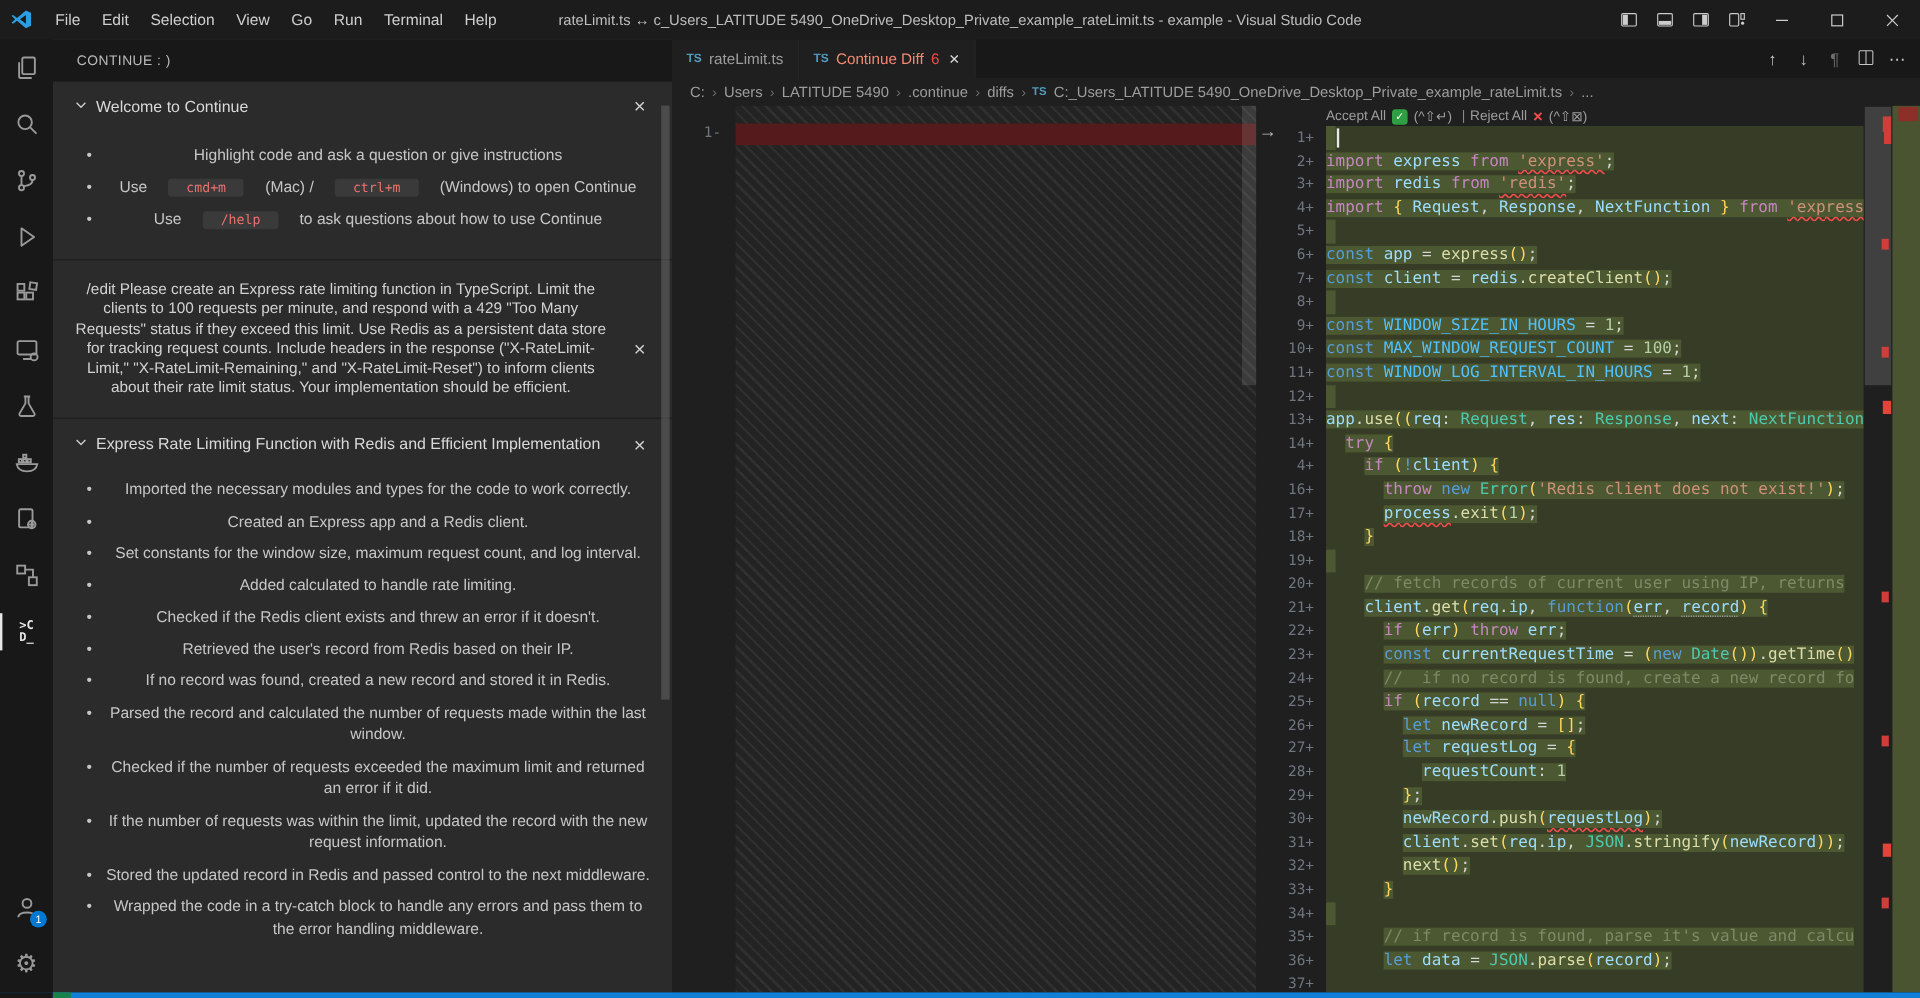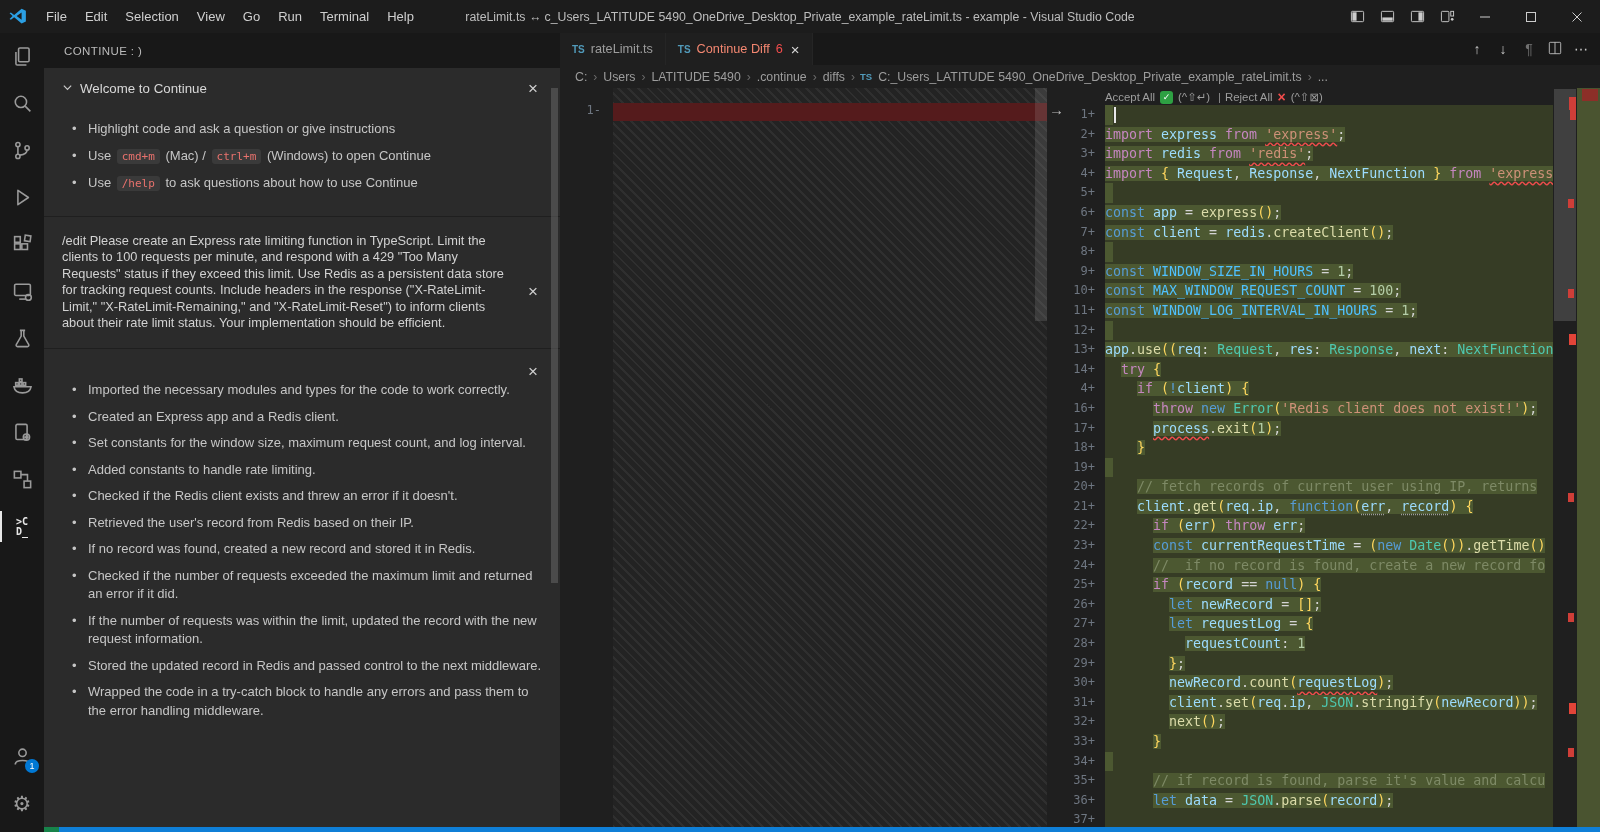--- a/index.html
+++ b/index.html
@@ -28,29 +28,29 @@
   .act-spacer { flex:1; }
   .continue-glyph { font-family:"DejaVu Sans Mono", monospace; font-size:10px; font-weight:bold; line-height:10px; text-align:left; }
   .gear-glyph { font-size:21px; }
   .acct-badge { position:absolute; right:5px; bottom:7px; width:14px; height:14px; border-radius:50%;
                 background:#0078d4; color:#fff; font-size:9px; display:flex; align-items:center; justify-content:center; }
 
   
   .sidebar { position:absolute; top:33px; left:44px; width:516px; bottom:5px; background:#2b2b2b; overflow:hidden; }
   .side-header { height:35px; background:#181818; color:#bbbbbb; font-size:11.5px;
                  display:flex; align-items:center; padding-left:20px; letter-spacing:.4px; }
-  .panel-section { padding:12px 18px 14px 18px; border-bottom:1px solid #1f1f1f; position:relative; color:#c9c9c9; }
+  .panel-section { padding:12px 18px 14px 18px; border-bottom:1px solid #1f1f1f; position:relative; color:#c9c9c9;text-align:center; }
   .sec-head { display:flex; align-items:flex-start; font-size:13.3px; color:#d8d8d8; padding-right:30px; line-height:18px; }
   .chev { margin-right:7px; margin-top:2px; flex:0 0 auto; }
   .sec-close { position:absolute; right:22px; color:#cfcfcf; font-size:17px; line-height:14px; cursor:default; }
   .bullets { list-style:none; margin-top:16px; }
   .bullets li { position:relative; padding-left:26px; margin-bottom:8px; font-size:13px; line-height:18.5px; color:#c6c6c6; }
   .bullets li::before { content:"•"; position:absolute; left:10px; color:#c6c6c6; }
   .kbd-chip { font-family:"DejaVu Sans Mono", monospace; font-size:11px; color:#e8726d;
-              background:#3a3a3a; border-radius:3px; padding:1px 5px; margin:0 2px; }
+              background:#3a3a3a; border-radius:3px; padding:1px 15px; margin:0 14px; }
   .prompt-text { font-size:12.8px; line-height:16.6px; color:#d2d2d2; padding-right:36px; }
   .side-scrollbar { position:absolute; right:2px; top:20px; width:7px; height:495px; background:rgba(130,130,130,.38); }
 
   
   .editor { position:absolute; top:33px; left:560px; right:0; bottom:5px; background:#1f1f1f; }
   .tabstrip { position:absolute; top:0; left:0; right:0; height:32px; background:#181818; display:flex; }
   .tab { height:32px; display:flex; align-items:center; padding:0 12px; background:#1f1f1f;
          border-right:1px solid #252525; font-size:12.7px; color:#9d9d9d; }
   .tab .ts-ico { color:#519aba; font-weight:bold; font-size:10px; margin-right:6px; }
   .tab.active { color:#f48771; }
@@ -281,29 +281,36 @@
             <li>Highlight code and ask a question or give instructions</li>
             <li>Use <span class="kbd-chip">cmd+m</span> (Mac) / <span class="kbd-chip">ctrl+m</span> (Windows) to open Continue</li>
             <li>Use <span class="kbd-chip">/help</span> to ask questions about how to use Continue</li>
           </ul>
       </div>
       <div class="panel-section" style="padding-top:16px;padding-bottom:16px;">
         <div class="prompt-text">/edit Please create an Express rate limiting function in TypeScript. Limit the clients to 100 requests per minute, and respond with a 429 "Too Many Requests" status if they exceed this limit. Use Redis as a persistent data store for tracking request counts. Include headers in the response ("X-RateLimit-Limit," "X-RateLimit-Remaining," and "X-RateLimit-Reset") to inform clients about their rate limit status. Your implementation should be efficient.</div>
         <span class="sec-close" style="top:52%;">×</span>
       </div>
       <div class="panel-section" style="border-bottom:none;">
+        <div class="sec-head">
+          <svg class="chev" width="11" height="11" viewBox="0 0 12 12">
+              <polyline points="2,4 6,8 10,4" stroke="#cccccc" fill="none" stroke-width="1.3"></polyline>
+            </svg>
+          <span>Express Rate Limiting Function with Redis and Efficient Implementation</span>
+        </div>
         <span class="sec-close" style="top:16px;">×</span>
         <ul class="bullets" style="margin-top:20px;">
             <li>Imported the necessary modules and types for the code to work correctly.</li>
             <li>Created an Express app and a Redis client.</li>
             <li>Set constants for the window size, maximum request count, and log interval.</li>
-            <li>Added constants to handle rate limiting.</li>
+            <li>Added calculated to handle rate limiting.</li>
             <li>Checked if the Redis client exists and threw an error if it doesn't.</li>
             <li>Retrieved the user's record from Redis based on their IP.</li>
             <li>If no record was found, created a new record and stored it in Redis.</li>
+            <li>Parsed the record and calculated the number of requests made within the last window.</li>
             <li>Checked if the number of requests exceeded the maximum limit and returned an error if it did.</li>
             <li>If the number of requests was within the limit, updated the record with the new request information.</li>
             <li>Stored the updated record in Redis and passed control to the next middleware.</li>
             <li>Wrapped the code in a try-catch block to handle any errors and pass them to the error handling middleware.</li>
           </ul>
       </div>
       <div class="side-scrollbar"></div>
     </div>
   </div>
 
@@ -434,21 +441,21 @@
             <div class="cline"><span>    </span><span class="hl"><span class="tk-cm">// fetch records of current user using IP, returns</span></span></div>
             <div class="cline"><span>    </span><span class="hl"><span class="tk-id">client</span><span class="tk-punc">.</span><span class="tk-fn">get</span><span class="tk-brace">(</span><span class="tk-id">req</span><span class="tk-punc">.</span><span class="tk-id">ip</span><span class="tk-punc">, </span><span class="tk-kw">function</span><span class="tk-brace">(</span><span class="tk-id tk-dim">err</span><span class="tk-punc">, </span><span class="tk-id tk-dim">record</span><span class="tk-brace">) {</span></span></div>
             <div class="cline"><span>      </span><span class="hl"><span class="tk-ctrl">if </span><span class="tk-brace">(</span><span class="tk-id">err</span><span class="tk-brace">) </span><span class="tk-ctrl">throw </span><span class="tk-id">err</span><span class="tk-punc">;</span></span></div>
             <div class="cline"><span>      </span><span class="hl"><span class="tk-kw">const </span><span class="tk-id">currentRequestTime</span><span class="tk-punc"> = </span><span class="tk-brace">(</span><span class="tk-kw">new </span><span class="tk-type">Date</span><span class="tk-brace">())</span><span class="tk-punc">.</span><span class="tk-fn">getTime</span><span class="tk-brace">()</span></span></div>
             <div class="cline"><span>      </span><span class="hl"><span class="tk-cm">//  if no record is found, create a new record fo</span></span></div>
             <div class="cline"><span>      </span><span class="hl"><span class="tk-ctrl">if </span><span class="tk-brace">(</span><span class="tk-id">record</span><span class="tk-punc"> == </span><span class="tk-kw">null</span><span class="tk-brace">) {</span></span></div>
             <div class="cline"><span>        </span><span class="hl"><span class="tk-kw">let </span><span class="tk-id">newRecord</span><span class="tk-punc"> = </span><span class="tk-brace">[]</span><span class="tk-punc">;</span></span></div>
             <div class="cline"><span>        </span><span class="hl"><span class="tk-kw">let </span><span class="tk-id">requestLog</span><span class="tk-punc"> = </span><span class="tk-brace">{</span></span></div>
             <div class="cline"><span>          </span><span class="hl"><span class="tk-id">requestCount</span><span class="tk-punc">: </span><span class="tk-num">1</span></span></div>
             <div class="cline"><span>        </span><span class="hl"><span class="tk-brace">}</span><span class="tk-punc">;</span></span></div>
-            <div class="cline"><span>        </span><span class="hl"><span class="tk-id">newRecord</span><span class="tk-punc">.</span><span class="tk-fn">count</span><span class="tk-brace">(</span><span class="tk-id tk-err">requestLog</span><span class="tk-brace">)</span><span class="tk-punc">;</span></span></div>
+            <div class="cline"><span>        </span><span class="hl"><span class="tk-id">newRecord</span><span class="tk-punc">.</span><span class="tk-fn">push</span><span class="tk-brace">(</span><span class="tk-id tk-err">requestLog</span><span class="tk-brace">)</span><span class="tk-punc">;</span></span></div>
             <div class="cline"><span>        </span><span class="hl"><span class="tk-id">client</span><span class="tk-punc">.</span><span class="tk-fn">set</span><span class="tk-brace">(</span><span class="tk-id">req</span><span class="tk-punc">.</span><span class="tk-id">ip</span><span class="tk-punc">, </span><span class="tk-type">JSON</span><span class="tk-punc">.</span><span class="tk-fn">stringify</span><span class="tk-brace">(</span><span class="tk-id">newRecord</span><span class="tk-brace">))</span><span class="tk-punc">;</span></span></div>
             <div class="cline"><span>        </span><span class="hl"><span class="tk-fn">next</span><span class="tk-brace">()</span><span class="tk-punc">;</span></span></div>
             <div class="cline"><span>      </span><span class="hl"><span class="tk-brace">}</span></span></div>
             <div class="cline"><span class="hl-stub"></span></div>
             <div class="cline"><span>      </span><span class="hl"><span class="tk-cm">// if record is found, parse it's value and calcu</span></span></div>
             <div class="cline"><span>      </span><span class="hl"><span class="tk-kw">let </span><span class="tk-id">data</span><span class="tk-punc"> = </span><span class="tk-type">JSON</span><span class="tk-punc">.</span><span class="tk-fn">parse</span><span class="tk-brace">(</span><span class="tk-id">record</span><span class="tk-brace">)</span><span class="tk-punc">;</span></span></div>
           </div>
         <div class="r-scrollcol">
           <div class="r-scroll"></div>
         </div>

